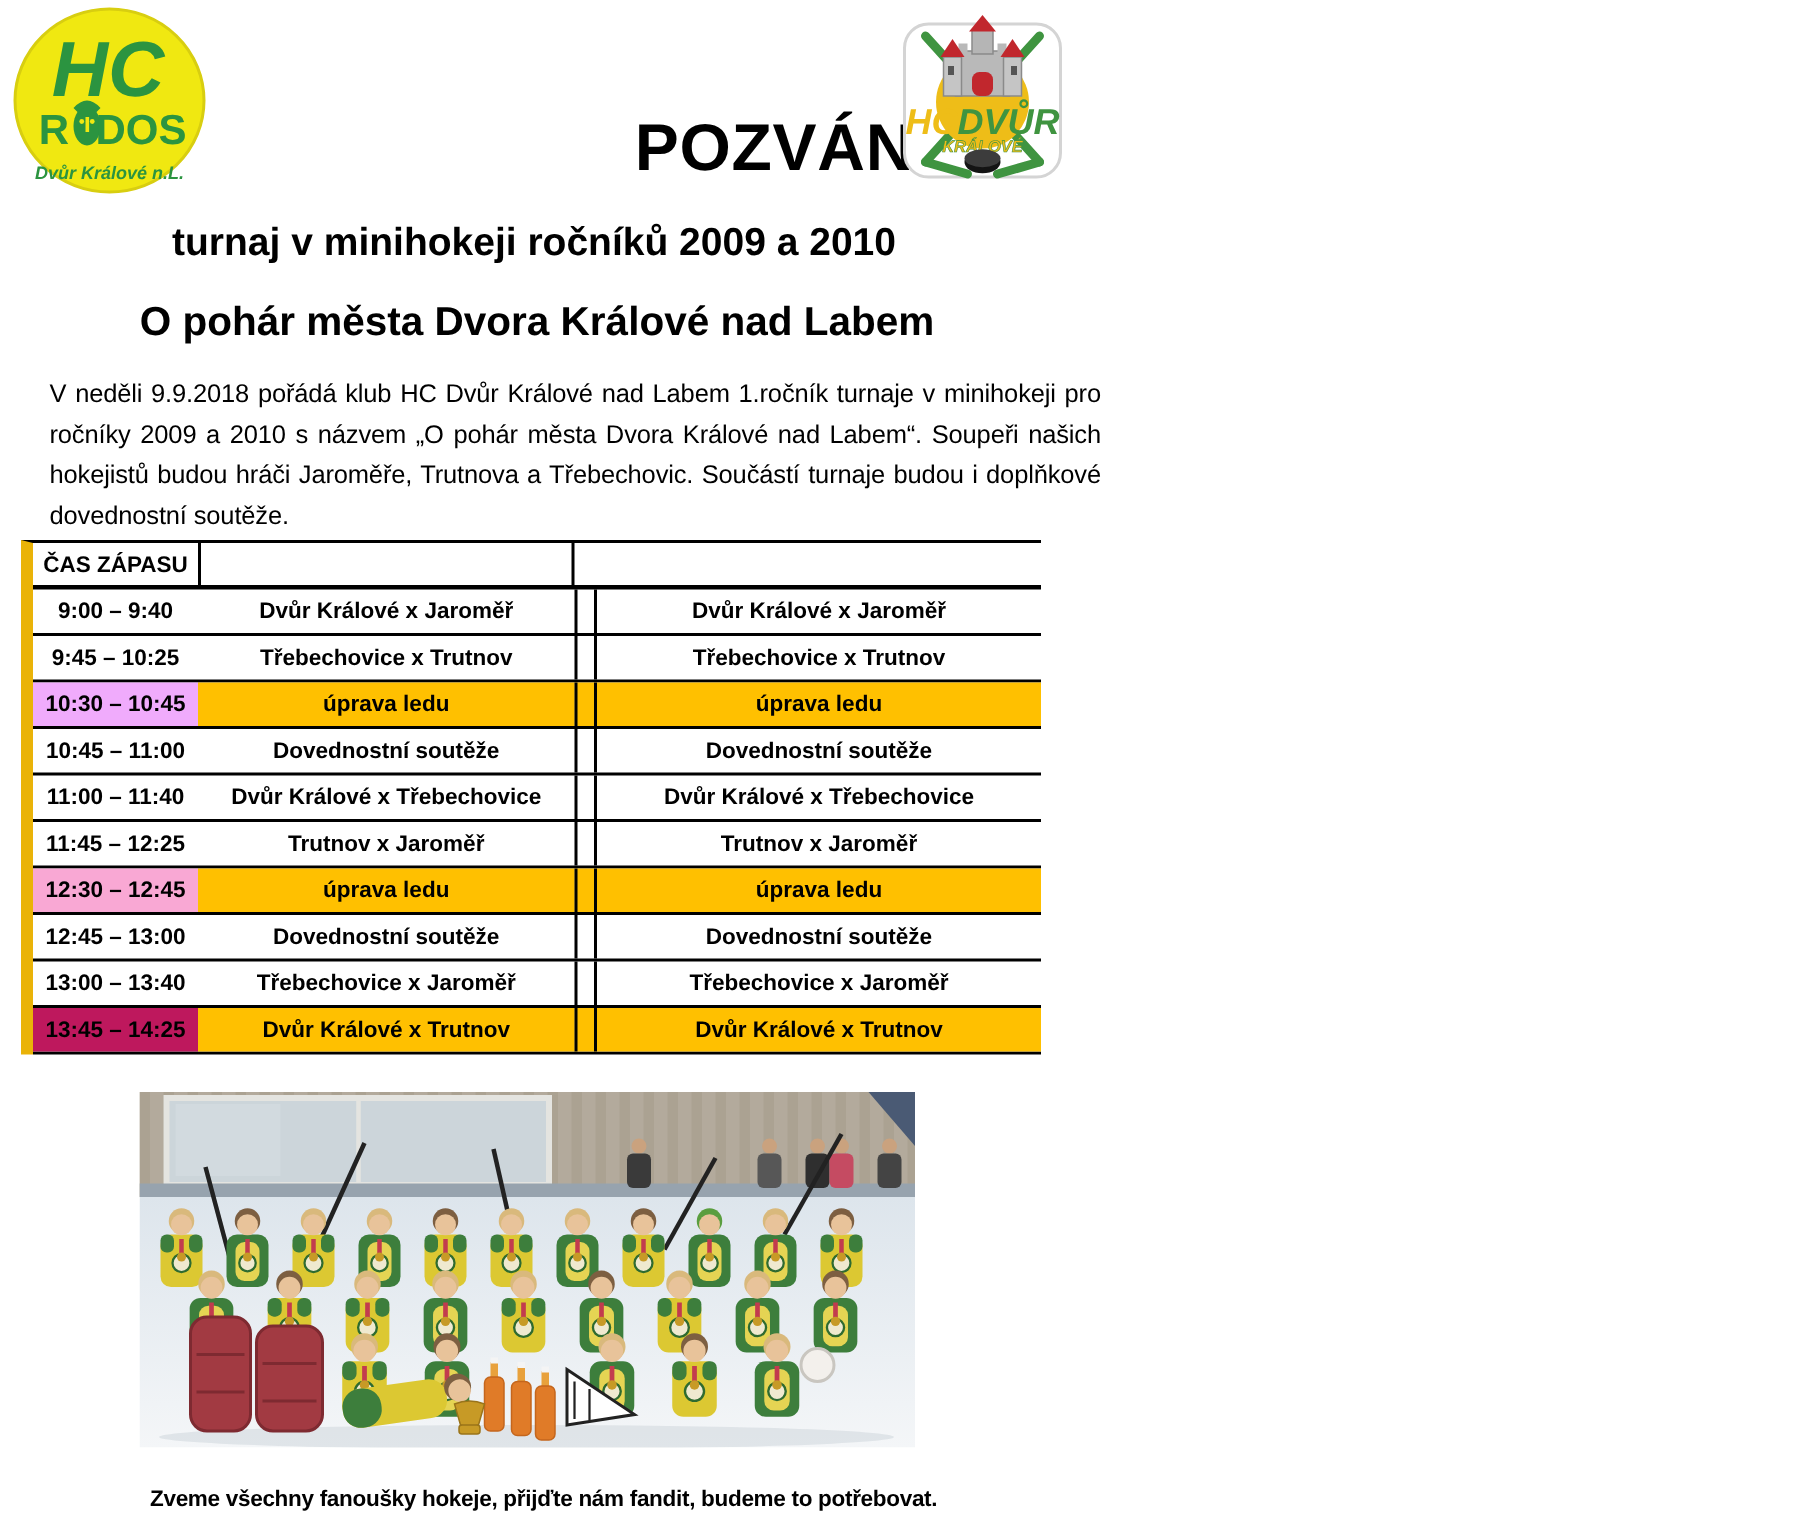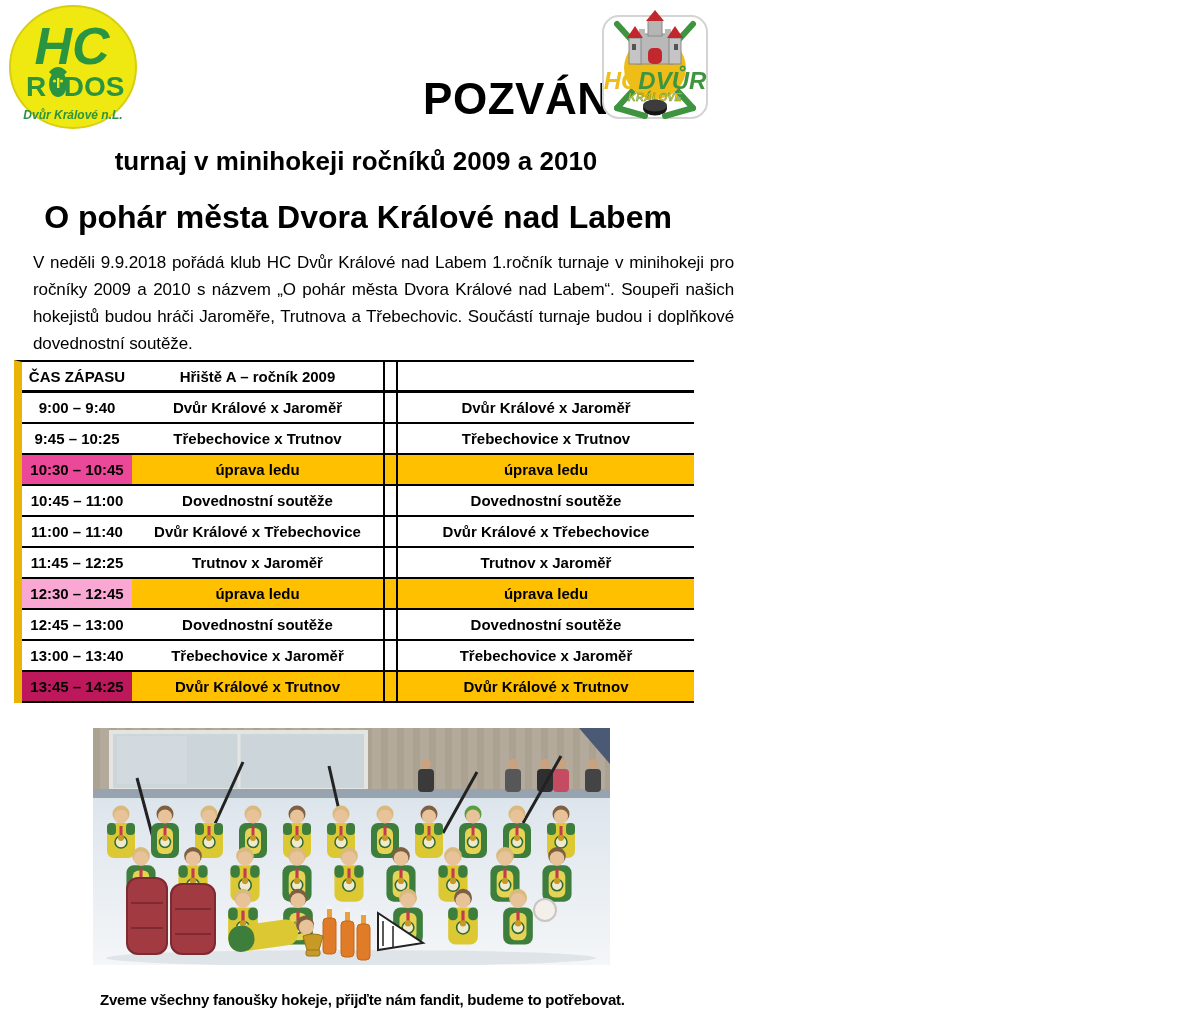--- a/index.html
+++ b/index.html
@@ -4,21 +4,21 @@
 <style>
   html,body{margin:0;padding:0;}
   body{
     width:1197px;height:1021px;background:#ffffff;position:relative;
     font-family:"Liberation Sans", sans-serif;color:#000;overflow:hidden;
   }
   .abs{position:absolute;}
   
   .doc-title{left:0;top:74px;width:674px;text-align:right;font-size:44px;font-weight:bold;letter-spacing:.5px;}
   .doc-sub1{left:0;top:146px;width:712px;text-align:center;font-size:26px;font-weight:bold;}
-  .doc-sub2{left:0;top:199px;width:716px;text-align:center;font-size:32px;font-weight:bold;}
+  .doc-sub2{left:0;top:199px;width:716px;text-align:center;font-size:27px;font-weight:bold;}
   .doc-para{left:5px;top:249px;width:701px;font-size:17px;line-height:27.1px;text-align:justify;letter-spacing:-0.1px;margin-left:28px;}
   
   .sched{left:14px;top:360px;border-left:8px solid #eab308;border-top:2px solid #000;}
   .trow{display:grid;grid-template-columns:110px 251px 15px 296px;height:31px;box-sizing:border-box;border-bottom:2px solid #000;}
   .trow.thead{border-bottom:3px solid #000;}
   .cell{display:flex;align-items:center;justify-content:center;font-size:15px;font-weight:bold;white-space:nowrap;overflow:hidden;}
   .spacer{border-left:2px solid #000;border-right:2px solid #000;}
   
   .photo{left:93px;top:728px;width:517px;height:237px;}
   .photo svg{display:block;}
@@ -78,38 +78,37 @@
 </svg>
 
 <div class="abs doc-sub1">turnaj v minihokeji ročníků 2009 a 2010</div>
 <div class="abs doc-sub2">O pohár města Dvora Králové nad Labem</div>
 
 <div class="abs doc-para">V neděli 9.9.2018 pořádá klub HC Dvůr Králové nad Labem 1.ročník turnaje v minihokeji pro ročníky 2009 a 2010 s názvem „O pohár města Dvora Králové nad Labem“. Soupeři našich hokejistů budou hráči Jaroměře, Trutnova a Třebechovic. Součástí turnaje budou i doplňkové dovednostní soutěže.</div>
 
 <div class="abs sched">
   <div class="trow thead">
     <div class="cell">ČAS ZÁPASU</div>
-    <div class="cell">Hřiště A – ročník 2009</div>
     <div class="cell spacer"></div>
   </div>
   <div id="schedule-rows">
       <div class="trow">
     <div class="cell c-time">9:00 –  9:40</div>
     <div class="cell c-a">Dvůr Králové x Jaroměř</div>
     <div class="cell spacer"></div>
     <div class="cell c-b">Dvůr Králové x Jaroměř</div>
   </div>
       <div class="trow">
     <div class="cell c-time">9:45 –  10:25</div>
     <div class="cell c-a">Třebechovice x Trutnov</div>
     <div class="cell spacer"></div>
     <div class="cell c-b">Třebechovice x Trutnov</div>
   </div>
       <div class="trow">
-    <div class="cell c-time" style="background: #ec4899;">10:30 –  10:45</div>
+    <div class="cell c-time" style="background: #f0abfc;">10:30 –  10:45</div>
     <div class="cell c-a" style="background: rgb(255, 192, 0);">úprava ledu</div>
     <div class="cell spacer" style="background: rgb(255, 192, 0);"></div>
     <div class="cell c-b" style="background: rgb(255, 192, 0);">úprava ledu</div>
   </div>
       <div class="trow">
     <div class="cell c-time">10:45 – 11:00</div>
     <div class="cell c-a">Dovednostní soutěže</div>
     <div class="cell spacer"></div>
     <div class="cell c-b">Dovednostní soutěže</div>
   </div>

